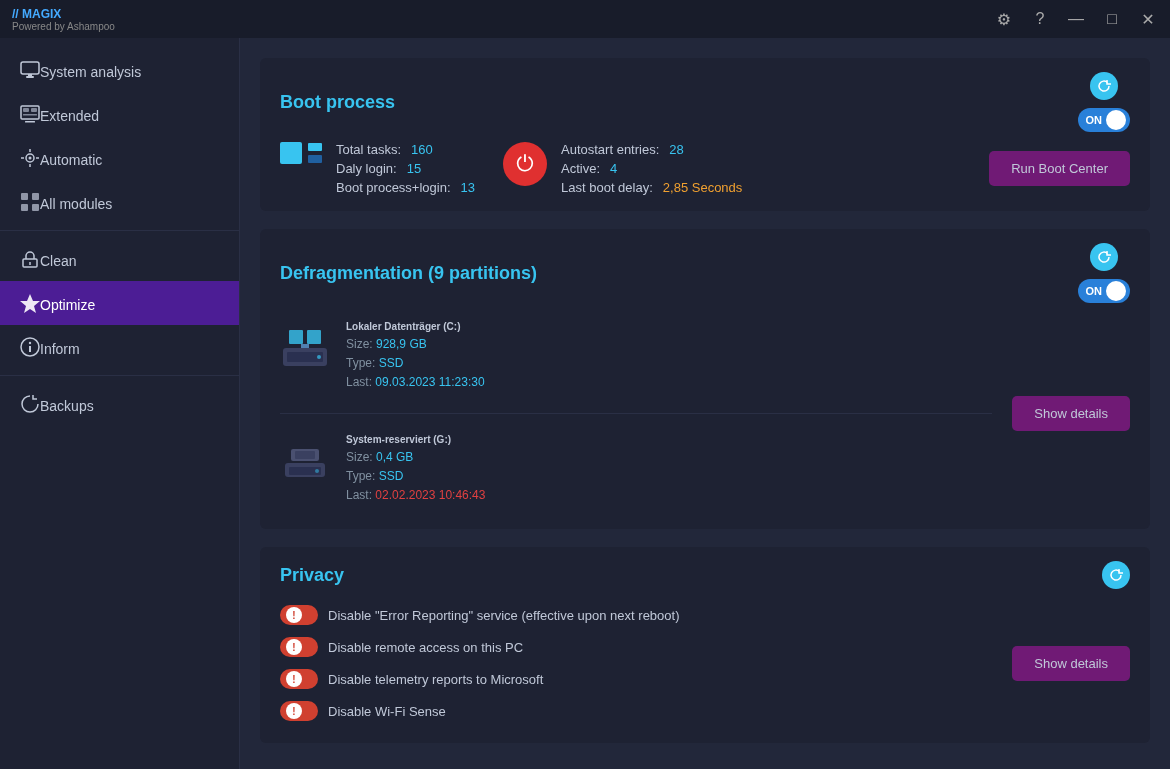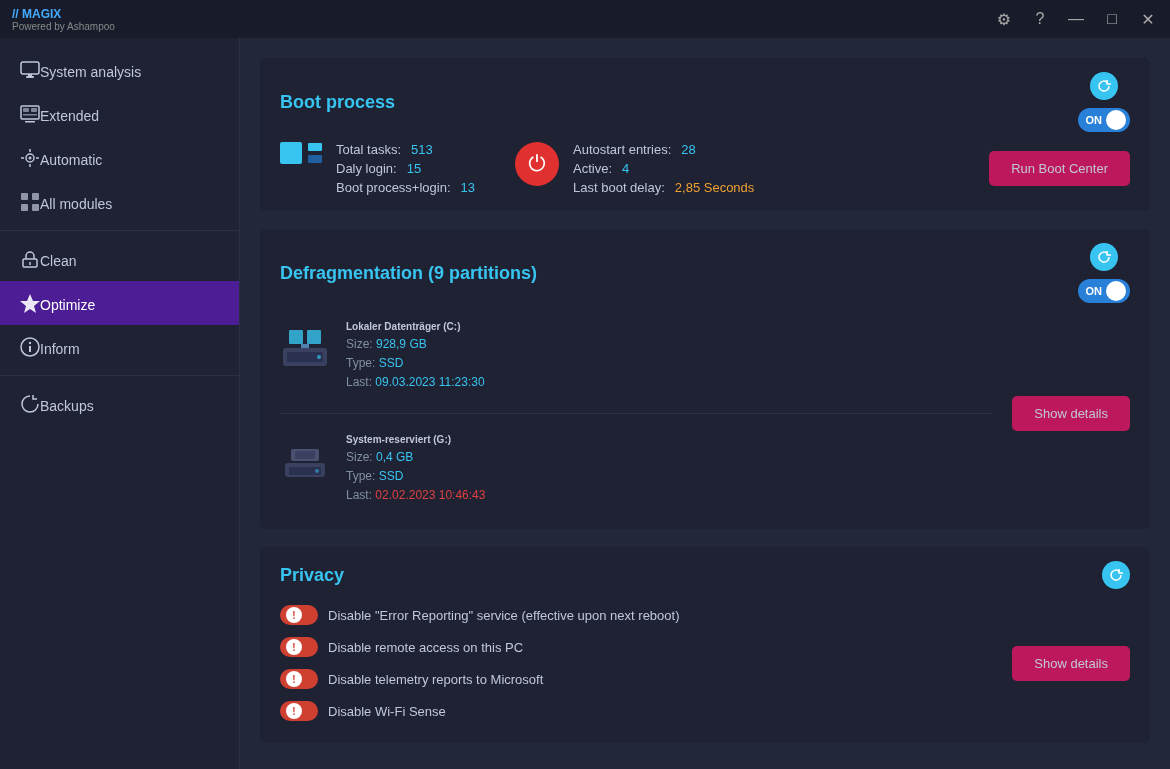--- a/index.html
+++ b/index.html
@@ -198,25 +198,25 @@
     .boot-stat-value.orange { color: #f0a030; }
 
     .boot-content-row {
       display: flex;
       align-items: flex-start;
       justify-content: space-between;
       gap: 20px;
     }
     .boot-sections {
       display: flex;
-      gap: 40px;
+      gap: 28px;
       justify-content: center;
     }
     .action-btn {
-      background: #be185d;
+      background: #701a75;
       border: none;
       color: #c0c8d8;
       padding: 10px 22px;
       border-radius: 5px;
       cursor: pointer;
       font-size: 13px;
       white-space: nowrap;
       align-self: center;
     }
 
@@ -488,21 +488,21 @@
               <div class="boot-blocks">
                 <div class="block-big" style="background:#38c4f0;"></div>
                 <div class="block-small-col">
                   <div class="block-sm" style="background:#38c4f0;"></div>
                   <div class="block-sm" style="background:#2060a0;"></div>
                 </div>
               </div>
               <div class="boot-stat-group">
                 <div class="boot-stat-row">
                   <span class="boot-stat-label">Total tasks:</span>
-                  <span class="boot-stat-value">513</span>
+                  <span class="boot-stat-value">160</span>
                 </div>
                 <div class="boot-stat-row">
                   <span class="boot-stat-label">Daly login:</span>
                   <span class="boot-stat-value">15</span>
                 </div>
                 <div class="boot-stat-row">
                   <span class="boot-stat-label">Boot process+login:</span>
                   <span class="boot-stat-value">13</span>
                 </div>
               </div>

